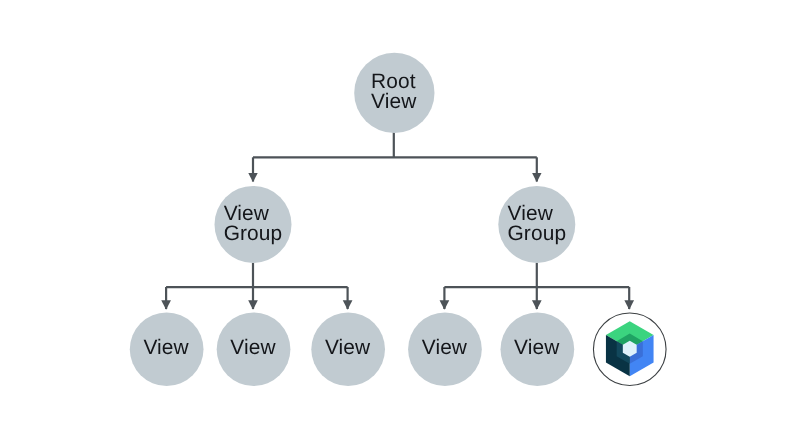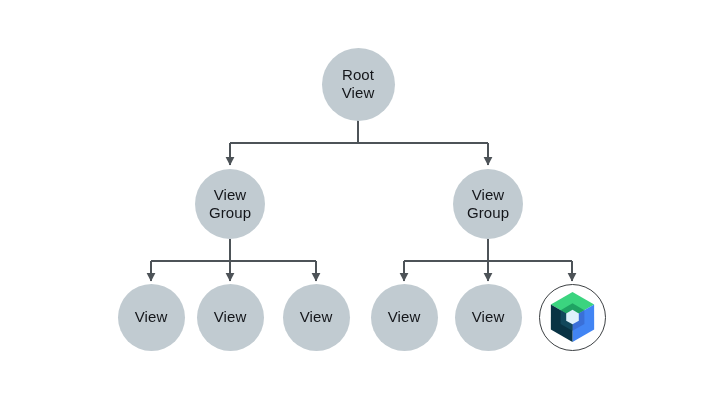--- a/index.html
+++ b/index.html
@@ -41,24 +41,23 @@
     width: calc(var(--d) * 1px);
     height: calc(var(--d) * 1px);
     border-radius: 50%;
     background: var(--node-fill, #C1CBD1);
     display: flex;
     align-items: center;
     justify-content: center;
     box-sizing: border-box;
   }
   .node-label {
-    font-size: 15px;
+    font-size: 19px;
     line-height: 18px;
     color: var(--label, #14161A);
-    text-align: center;
     white-space: pre-line;
     letter-spacing: 0.1px;
   }
   .compose-node {
     background: var(--compose-ring-fill, #ffffff);
     border: 1.5px solid var(--compose-ring-border, #3C4043);
   }
   .compose-logo { display: block; }
   .cg-o { fill: var(--compose-green-outer, #3BD47F); }
   .cg-i { fill: var(--compose-green-inner, #1FA363); }

